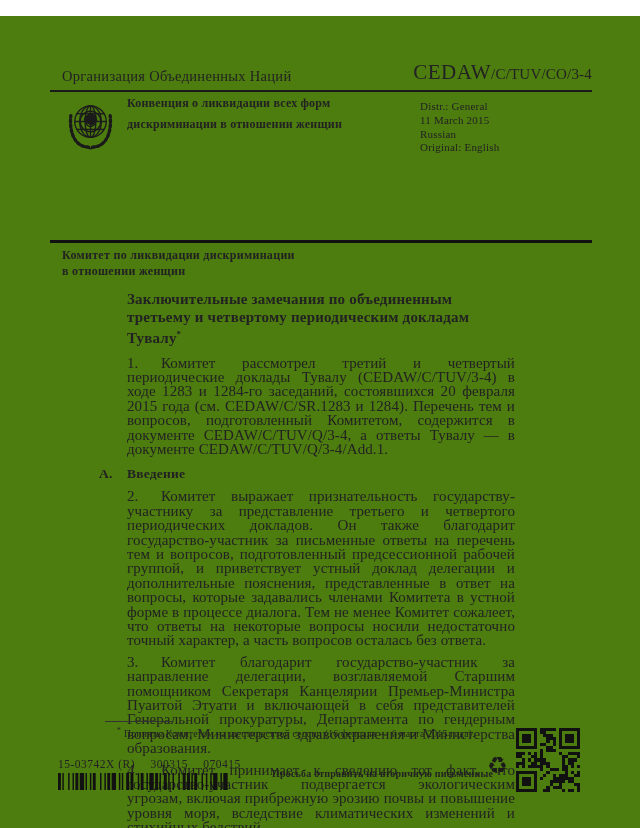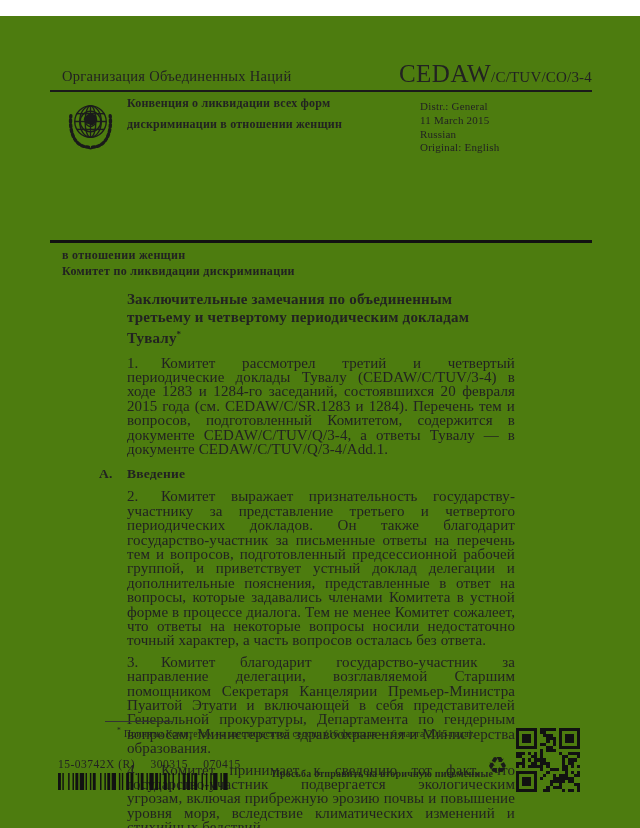--- a/index.html
+++ b/index.html
@@ -7,21 +7,21 @@
   .page {
     position:relative; width:640px; height:828px; margin:16px auto;
     background:#4d7c0f; color:#222;
     font-family:"Liberation Serif","DejaVu Serif",serif;
     overflow:hidden;
   }
 
   
   .org-name { position:absolute; left:62px; top:52px; font-size:14.5px; letter-spacing:.3px; }
   .symbol-block { position:absolute; right:48px; top:44px; white-space:nowrap; }
-  .symbol-main { font-size:25px; letter-spacing:.5px;text-align:center; }
+  .symbol-main { font-size:21px; letter-spacing:.5px;text-align:center; }
   .symbol-suffix { font-size:15px; letter-spacing:.2px; }
   .header-rule { position:absolute; left:50px; right:48px; top:74px; height:2px; background:#1a1a1a; }
 
   .un-emblem { position:absolute; left:61px; top:79px; width:59px; height:59px; }
   .conv-title {
     position:absolute; left:127px; top:77px; width:238px;
     font-size:12px; font-weight:bold; line-height:20.5px; letter-spacing:.2px;
   }
   .distr { position:absolute; left:420px; top:84px; font-size:11px; line-height:13.8px; letter-spacing:.2px; }
 
@@ -91,22 +91,22 @@
 
   <div class="distr">
     <div>Distr.: General</div>
     <div>11 March 2015</div>
     <div>Russian</div>
     <div>Original: English</div>
   </div>
 
   <div class="thick-rule"></div>
   <div class="committee">
+    <div>Комитет по ликвидации дискриминации</div>
     <div>в отношении женщин</div>
-    <div>Комитет по ликвидации дискриминации</div>
   </div>
 
   <div class="content">
     <h1 class="doc-title"><span>Заключительные замечания по объединенным третьему и четвертому периодическим докладам Тувалу</span><sup>*</sup></h1>
 
     <p class="para intro"><span class="num">1.</span><span>Комитет рассмотрел третий и четвертый периодические доклады Тувалу (CEDAW/C/TUV/3-4) в ходе 1283 и 1284-го заседаний, состоявшихся 20 февраля 2015 года (см. CEDAW/C/SR.1283 и 1284). Перечень тем и вопросов, подготовленный Комитетом, содержится в документе CEDAW/C/TUV/Q/3-4, а ответы Тувалу — в документе CEDAW/C/TUV/Q/3-4/Add.1.</span></p>
 
     <h2 class="section-head"><span class="letter">A.</span><span>Введение</span></h2>
 
     <p class="para"><span class="num">2.</span><span>Комитет выражает признательность государству-участнику за представление третьего и четвертого периодических докладов. Он также благодарит государство-участник за письменные ответы на перечень тем и вопросов, подготовленный предсессионной рабочей группой, и приветствует устный доклад делегации и дополнительные пояснения, представленные в ответ на вопросы, которые задавались членами Комитета в устной форме в процессе диалога. Тем не менее Комитет сожалеет, что ответы на некоторые вопросы носили недостаточно точный характер, а часть вопросов осталась без ответа.</span></p>

